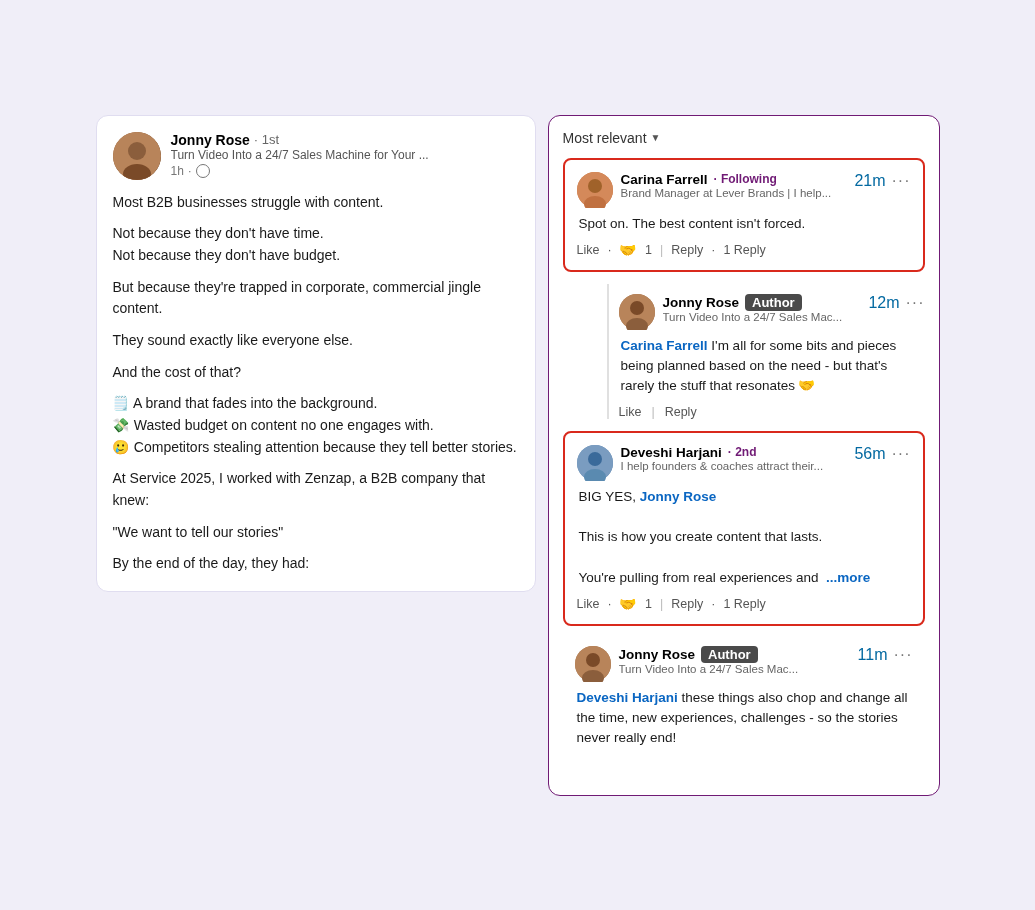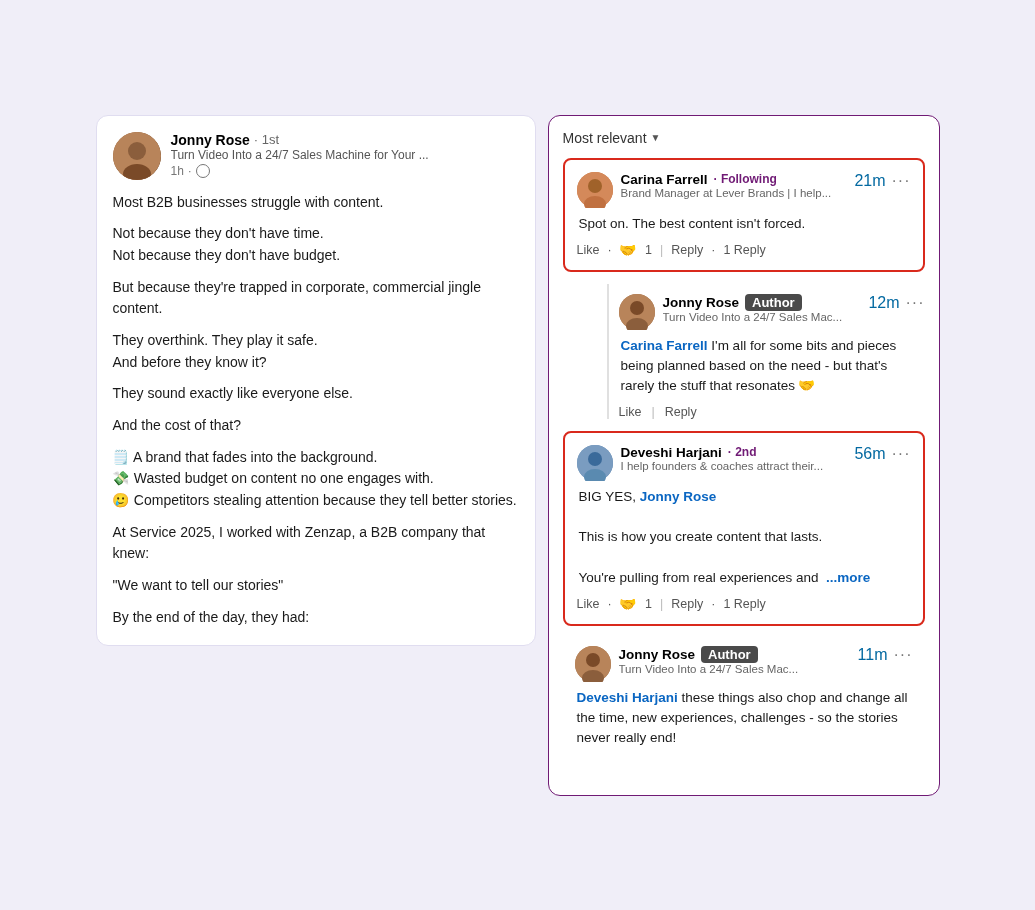--- a/index.html
+++ b/index.html
@@ -289,21 +289,20 @@
           <span>·</span>
           <span style="display:inline-block;width:14px;height:14px;border:1.5px solid #777;border-radius:50%;"></span>
         </div>
       </div>
     </div>
 
     <div class="post-content">
       <p>Most B2B businesses struggle with content.</p>
       <p>Not because they don't have time.<br>Not because they don't have budget.</p>
       <p>But because they're trapped in corporate, commercial jingle content.</p>
-      <p>They overthink. They play it safe.<br>And before they know it?</p>
       <p>They sound exactly like everyone else.</p>
       <p>And the cost of that?</p>
       <p>🗒️ A brand that fades into the background.<br>💸 Wasted budget on content no one engages with.<br>🥲 Competitors stealing attention because they tell better stories.</p>
       <p>At Service 2025, I worked with Zenzap, a B2B company that knew:</p>
       <p>"We want to tell our stories"</p>
       <p>By the end of the day, they had:</p>
     </div>
   </div>
 
   <div class="right-panel">

